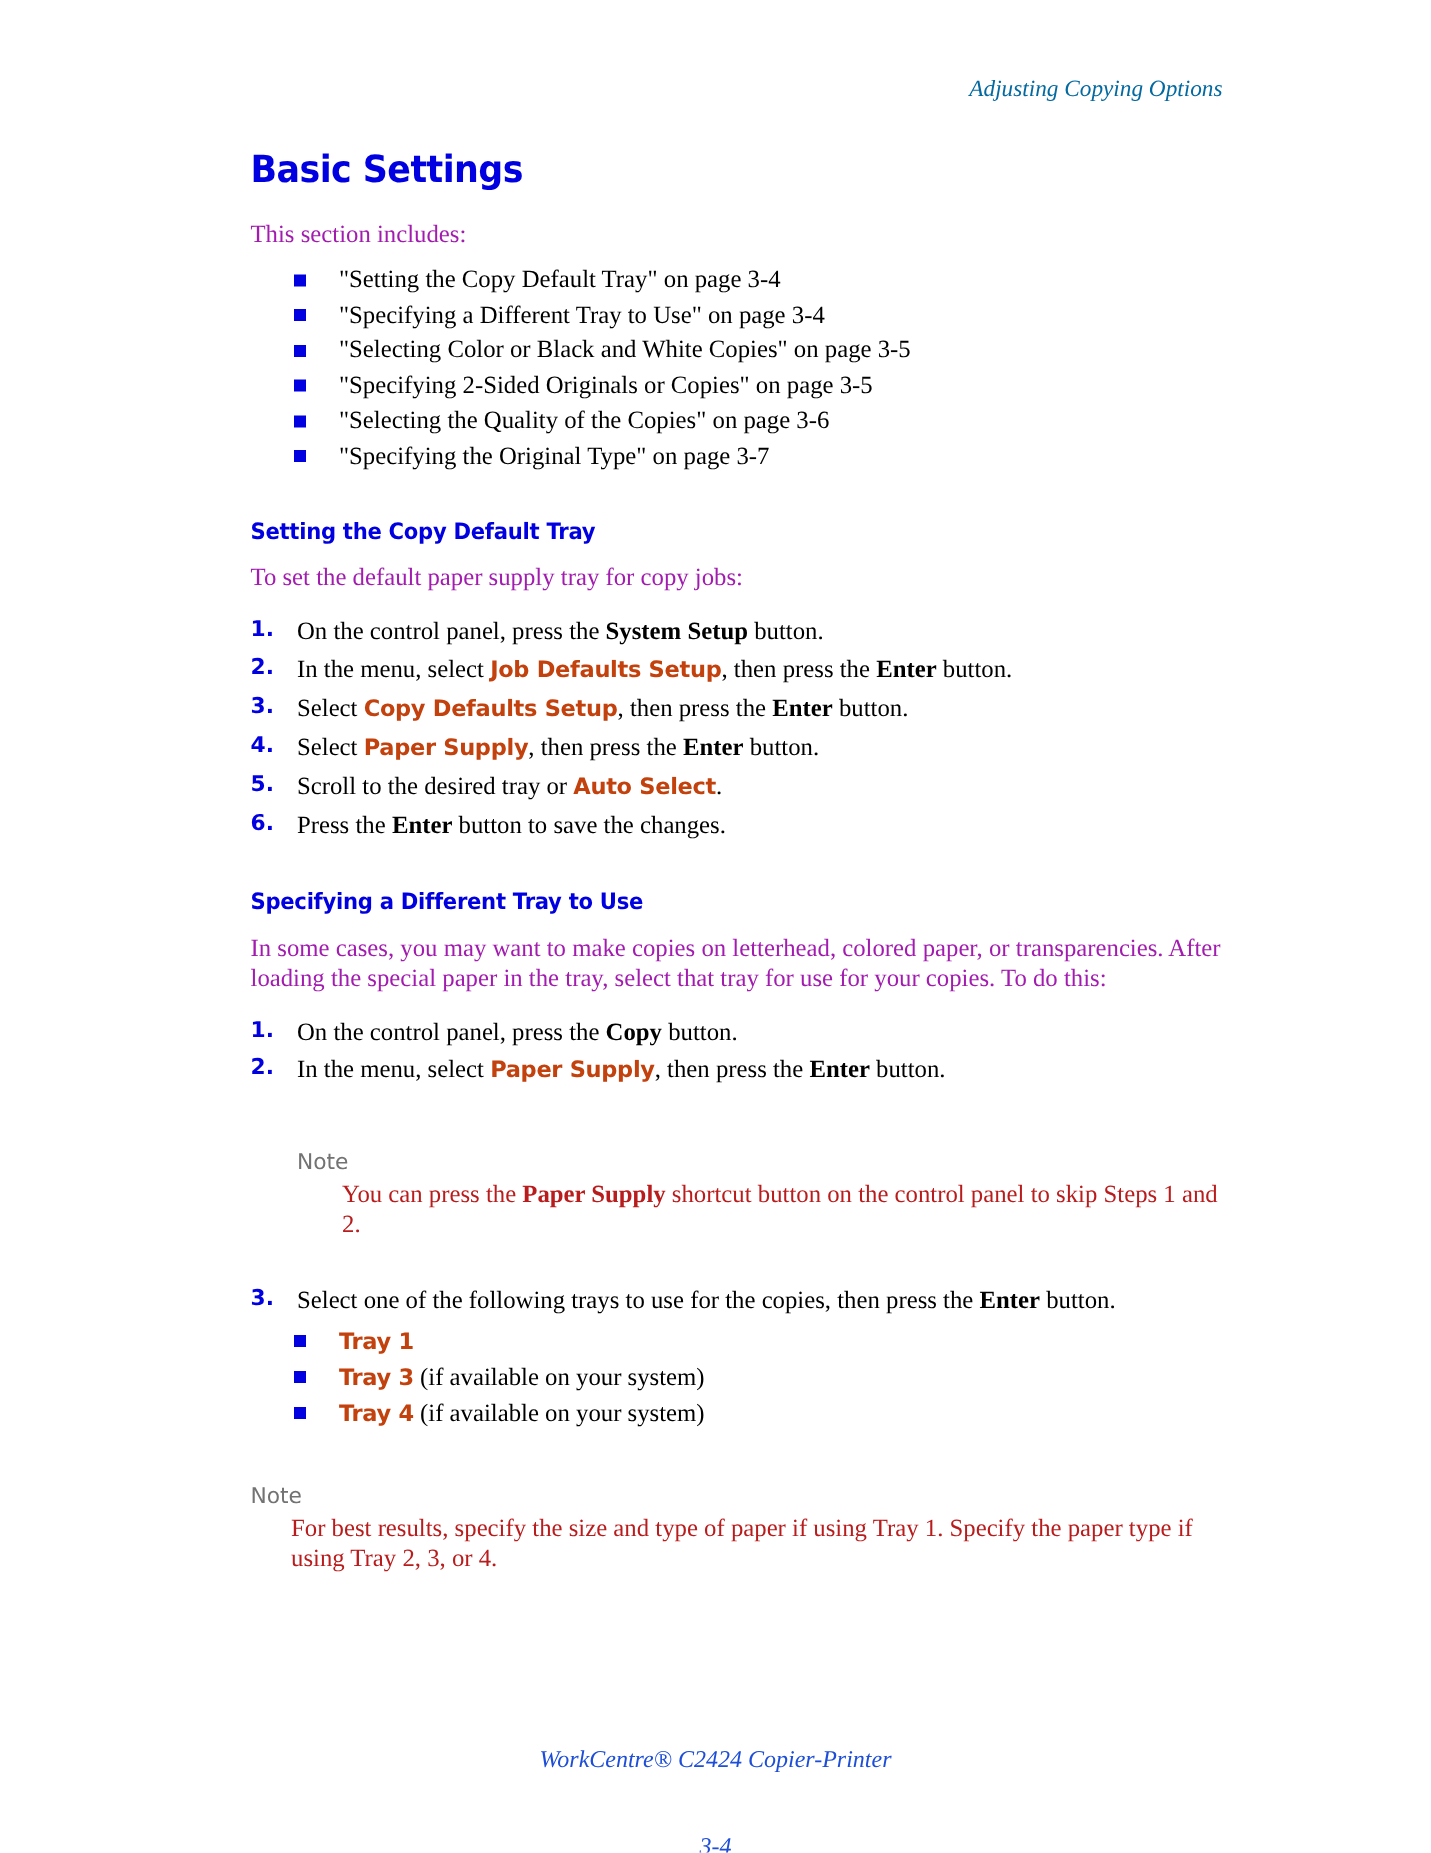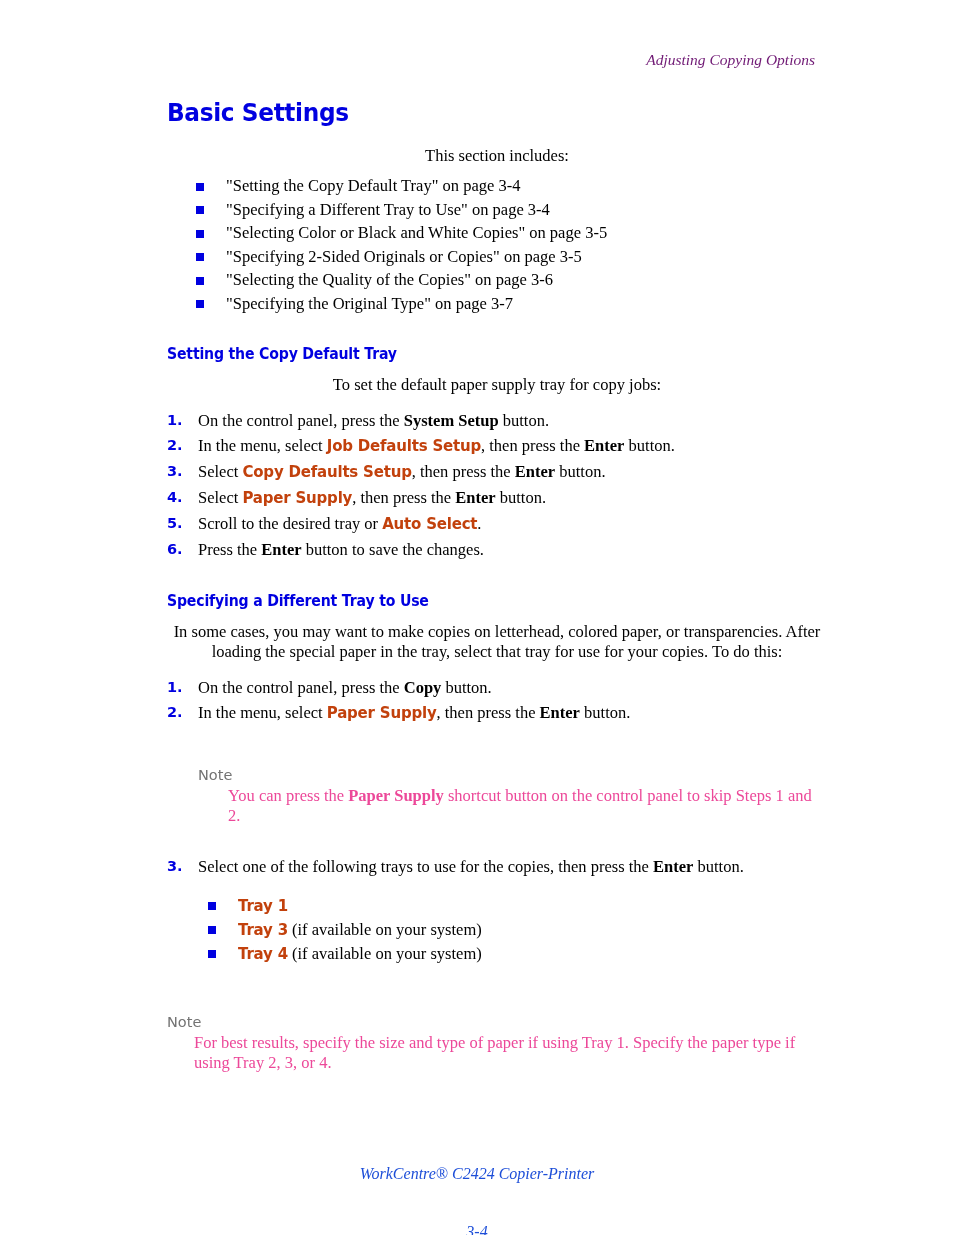--- a/index.html
+++ b/index.html
@@ -23,21 +23,21 @@
   }
 
   
   .running-header {
     position: absolute;
     top: 51px;
     right: 139px;
     font-family: "Liberation Serif", "DejaVu Serif", serif;
     font-style: italic;
     font-size: 15.5px;
-    color: #701a75;
+    color: #0369a1;
     white-space: nowrap;
   }
 
   
   .content {
     position: absolute;
     left: 167px;
     top: 100px;
     width: 660px;
   }
@@ -63,22 +63,21 @@
     margin: 0;
     line-height: 1.2;
     transform: scaleX(0.94);
     transform-origin: left center;
   }
 
   p.body-text {
     font-size: 16.5px;
     line-height: 20px;
     margin: 0;
-    color: #000000;
-    text-align: center;
+    color: #a21caf;
   }
 
   
   .sp-intro { height: 8px; }
   .sp-before-subhead { height: 30px; }
   .sp-after-subhead { height: 12px; }
   .sp-before-steps { height: 13px; }
 
   
   ul.sq-list {
@@ -98,21 +97,21 @@
     left: 29px;
     top: 8.5px;
     width: 8px;
     height: 8px;
     background: #0000E0;
   }
 
   
   ul.tray-list {
     list-style: none;
-    margin: 12px;
+    margin: 0;
     padding: 0;
   }
   ul.tray-list > li {
     position: relative;
     padding-left: 59px;
     font-size: 16.5px;
     line-height: 23px;
     color: #000;
   }
   ul.tray-list > li .sq {
@@ -167,21 +166,21 @@
     font-weight: normal;
     color: #737373;
     line-height: 18px;
     margin: 16px 0 2px 0;
   }
   .note-body {
     font-size: 16.5px;
     line-height: 20px;
     margin: 0;
     padding-left: 30px;
-    color: #ec4899;
+    color: #b91c1c;
   }
   .note-block.flush .note-body { padding-left: 27px; }
   .note-indent { margin-left: 31px; }
 
   
   .footer {
     position: absolute;
     left: 0;
     right: 0;
     top: 1163px;

